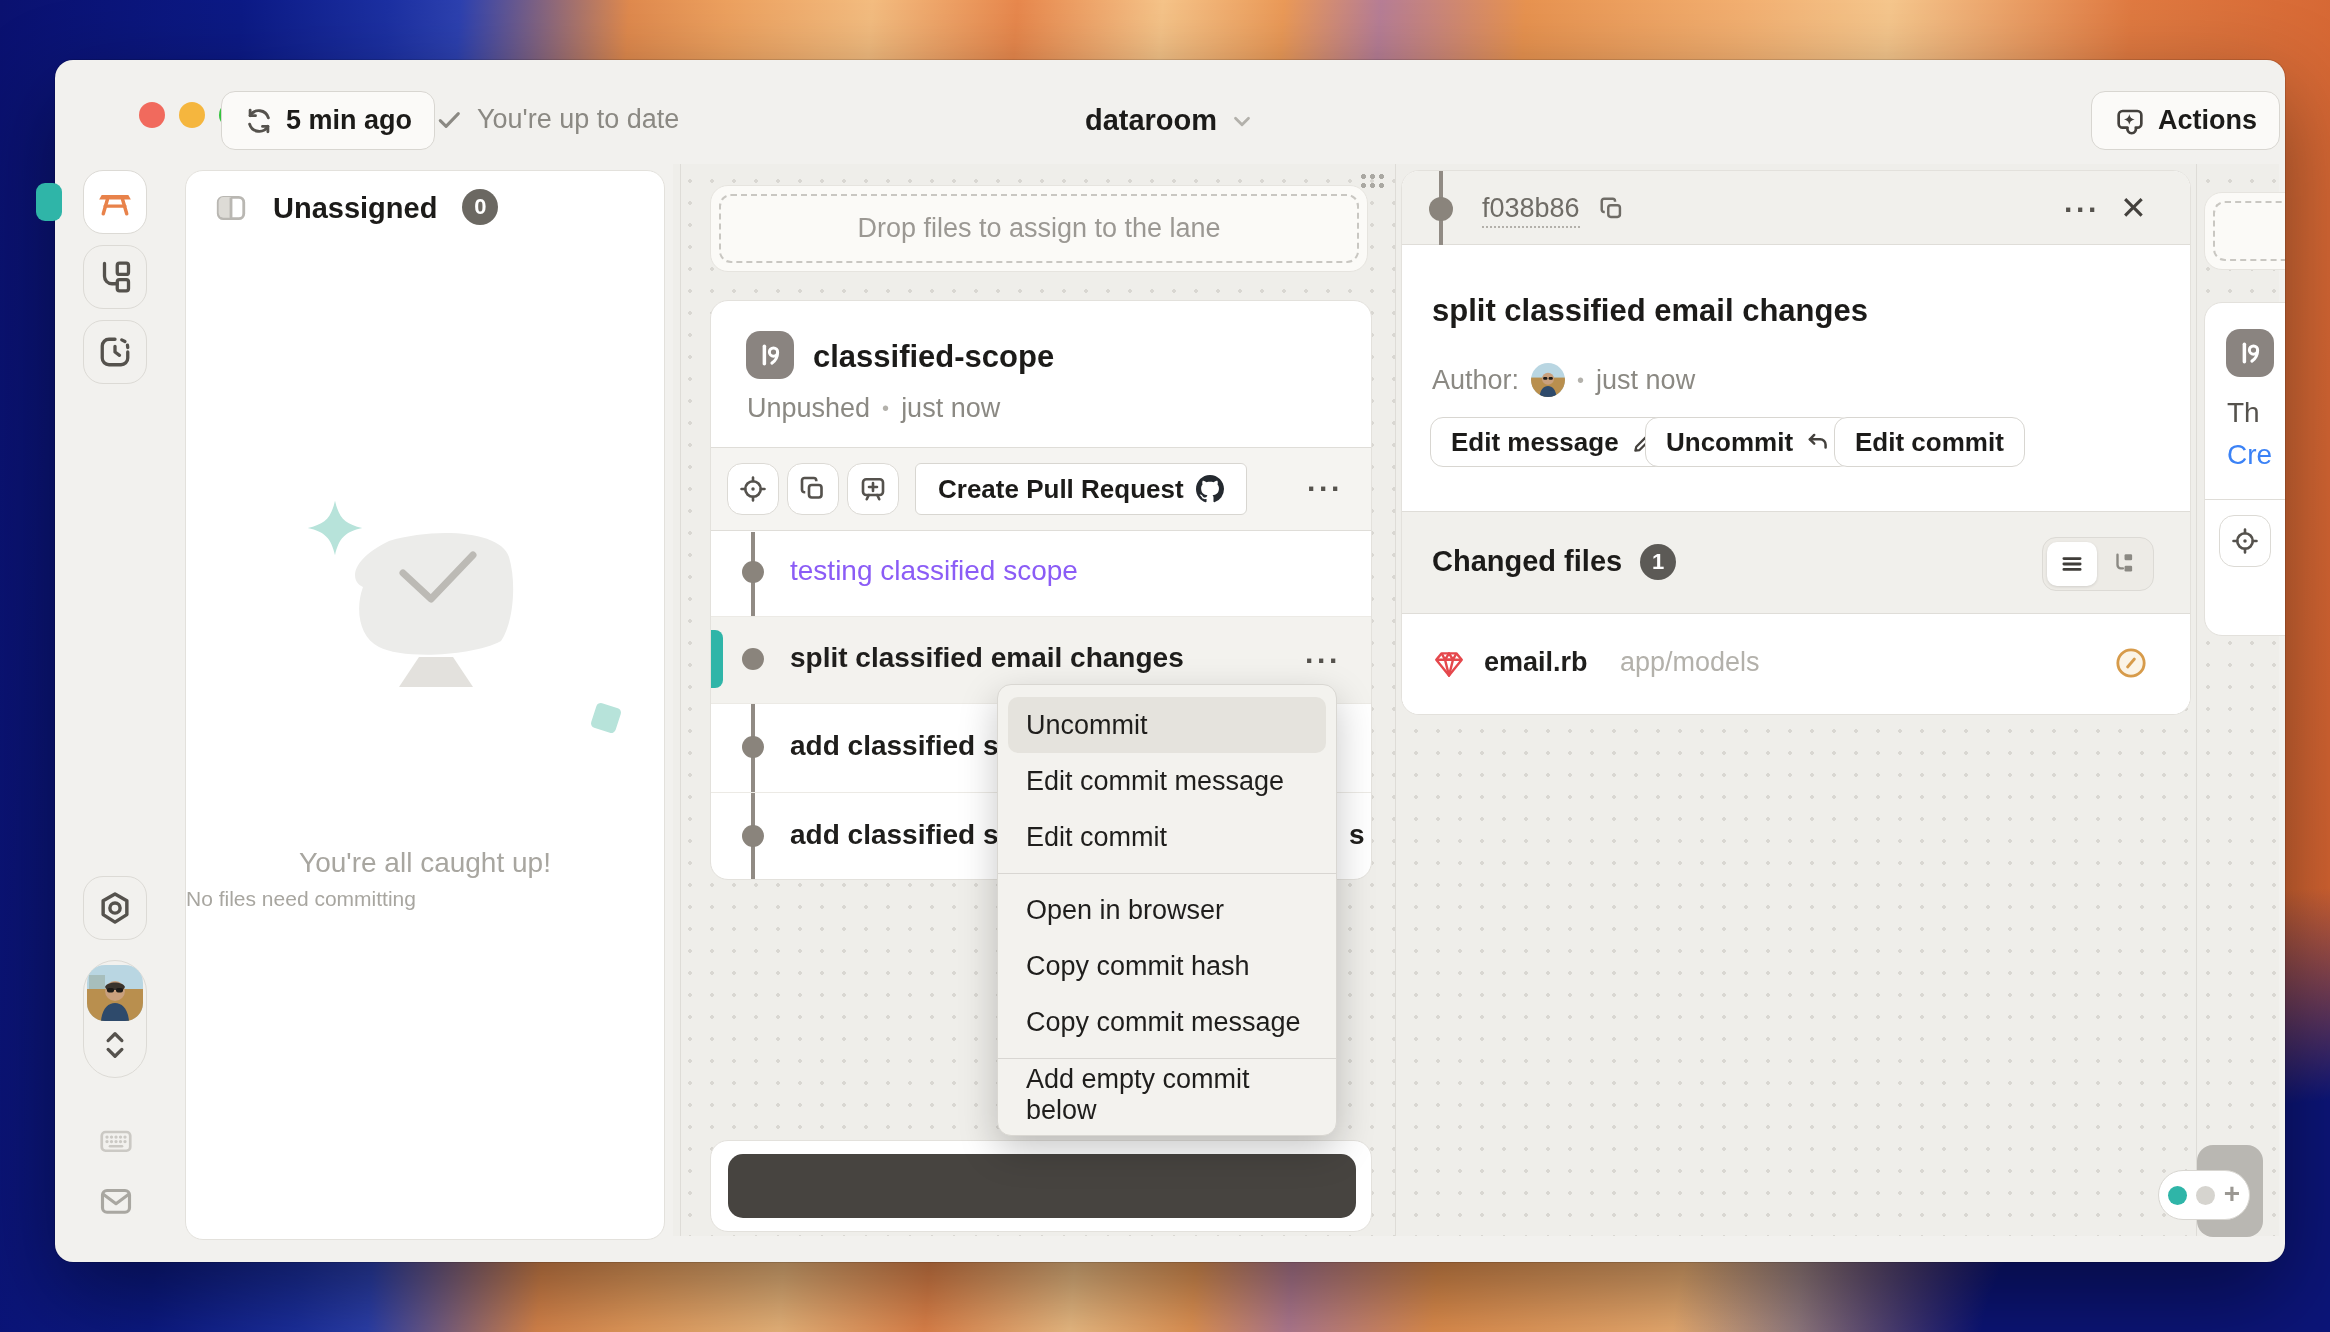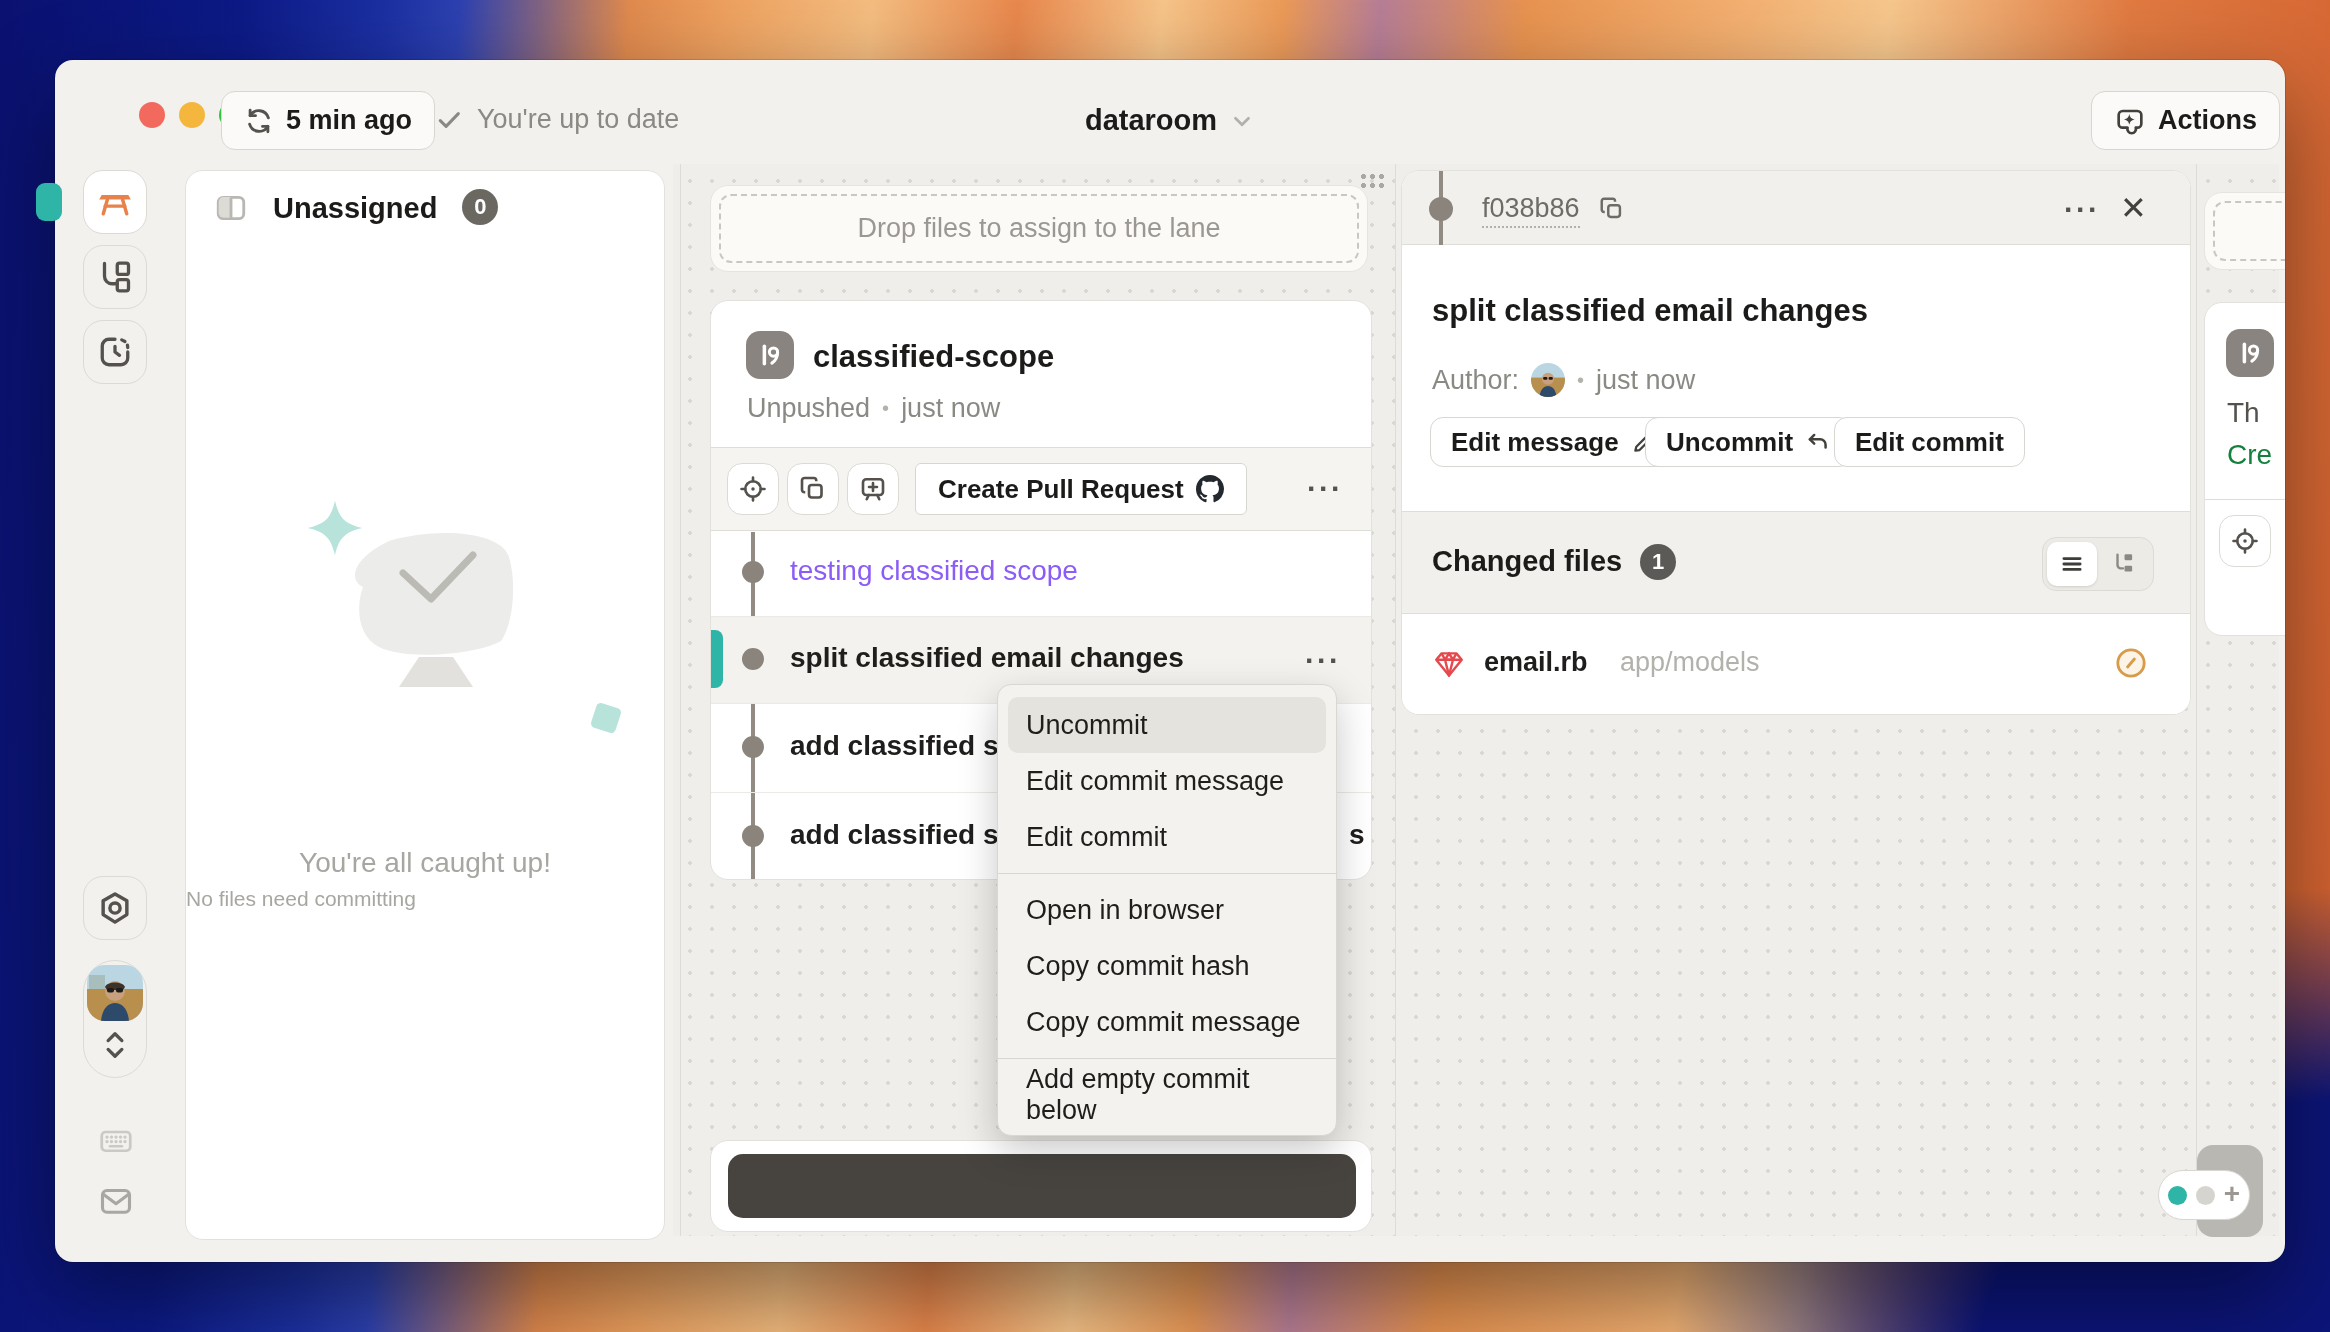--- a/index.html
+++ b/index.html
@@ -420,21 +420,21 @@
     </div>
     <div class="card" style="left:2149px;top:242px;width:120px;height:334px;border-radius:18px 0 0 18px">
       <div class="chip" style="position:absolute;left:21px;top:26px;width:48px;height:48px">
         <svg width="30" height="30" viewBox="0 0 24 24" fill="none" stroke="#ffffff" stroke-linecap="round">
           <path d="M7.5 5v14" stroke-width="2.8"></path>
             <circle cx="14.8" cy="9.6" r="3.3" stroke-width="2.4"></circle>
           <path d="M18.1 9.6c0 4.6-1.3 6.8-4.6 8.9" stroke-width="2.4"></path>
         </svg>
       </div>
       <div class="abs" style="left:22px;top:94px;font-size:28px;color:#55524d">Th</div>
-      <div class="abs" style="left:22px;top:136px;font-size:28px;color:#15803d">Cre</div>
+      <div class="abs" style="left:22px;top:136px;font-size:28px;color:#3b82f6">Cre</div>
       <div class="abs" style="left:0;top:196px;width:100%;height:1px;background:var(--line2)"></div>
       <div class="abs iconbtn" style="left:14px;top:212px;width:52px;height:52px;border-radius:15px;background:#fff">
         <span>
           <svg width="30" height="30" viewBox="0 0 24 24" fill="none" stroke="#55524d" stroke-width="2.1" stroke-linecap="round">
             <circle cx="12" cy="12" r="6.2"></circle>
               <path d="M12 2.8v3M12 18.2v3M2.8 12h3M18.2 12h3"></path>
               <circle cx="12" cy="12" r="1.4" fill="#55524d" stroke="none"></circle>
           </svg>
         </span>
       </div>

